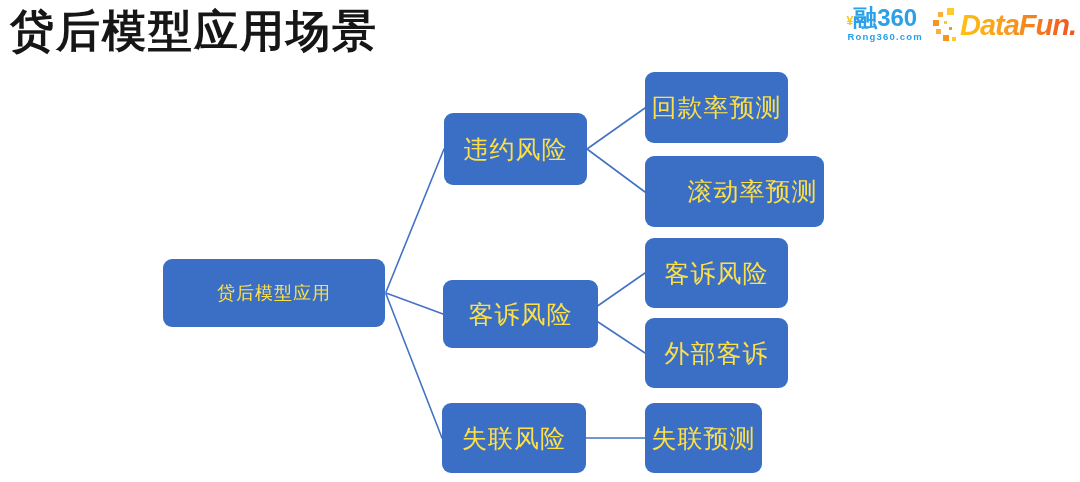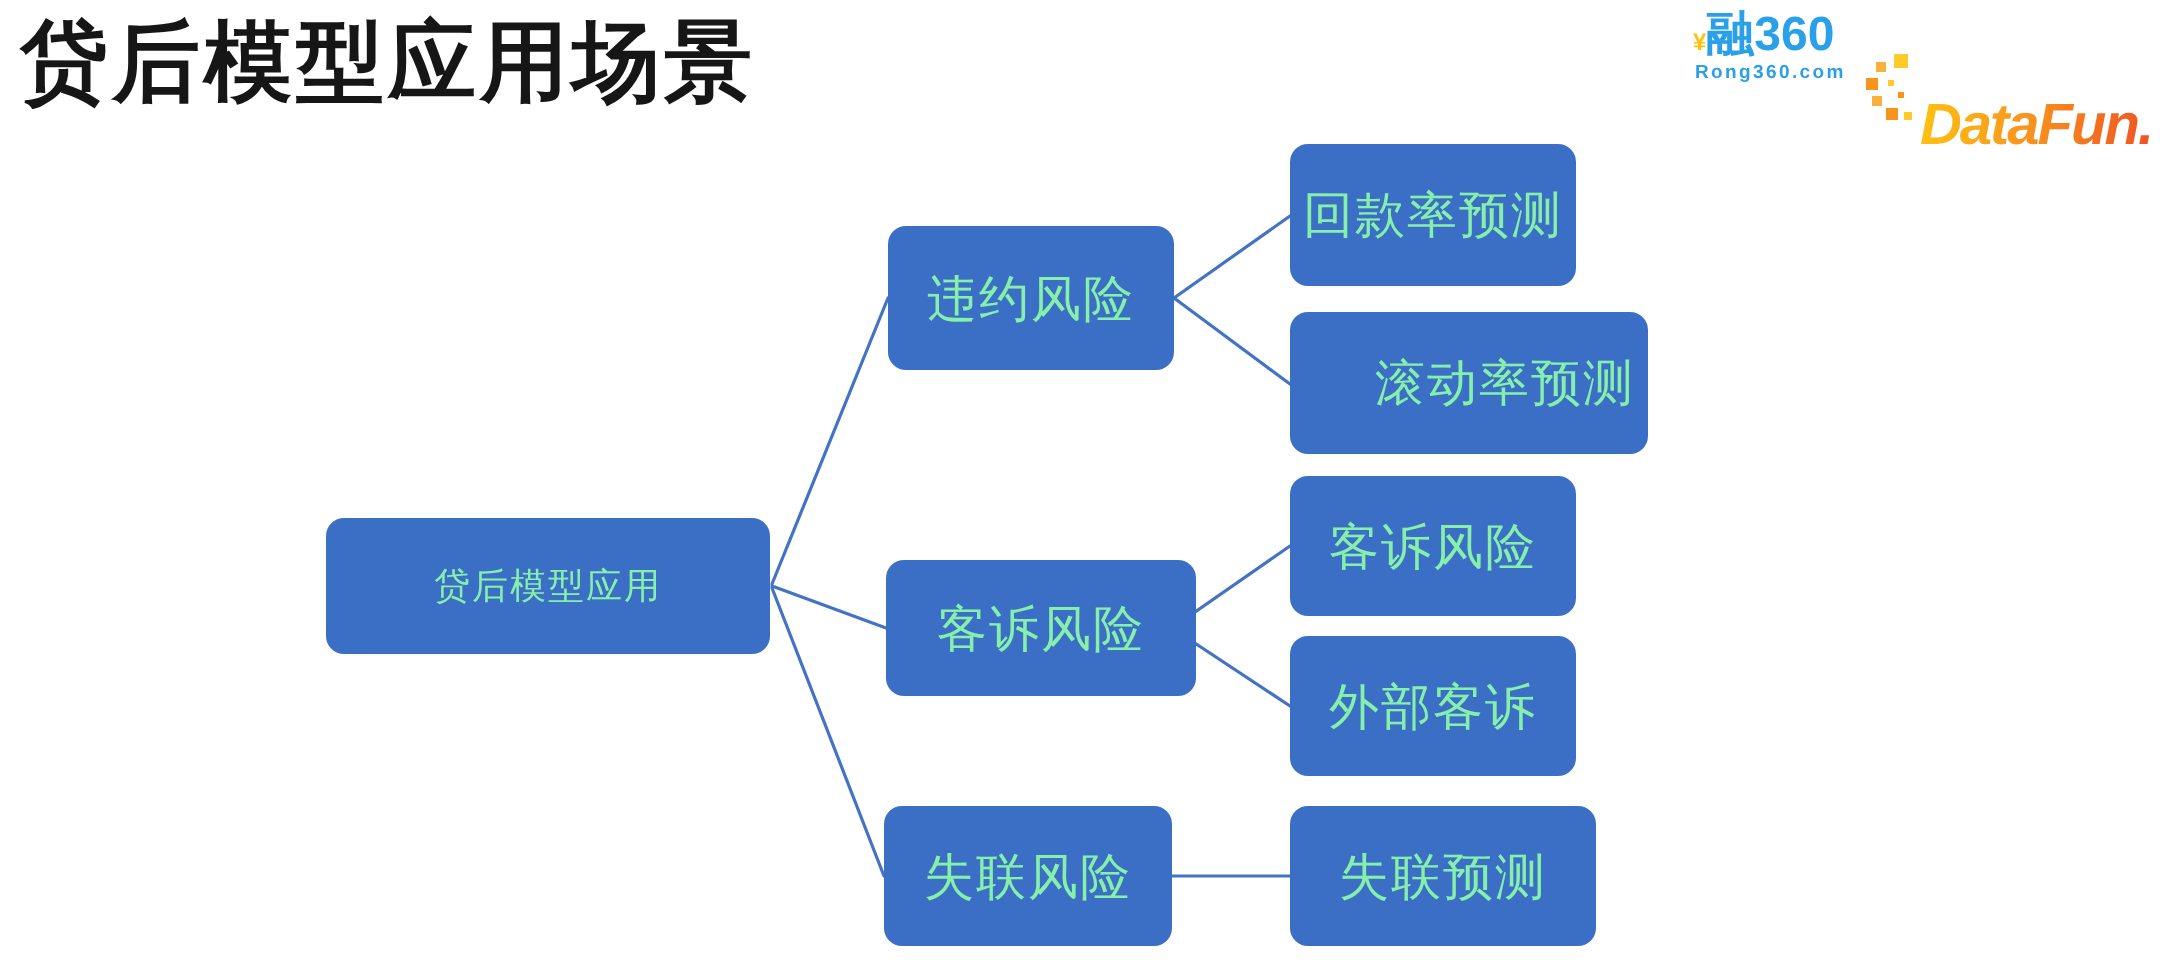--- a/index.html
+++ b/index.html
@@ -66,54 +66,53 @@
     font-style: italic;
     font-weight: 800;
     letter-spacing: -1px;
     line-height: 34px;
     padding-right: 4px;
     background: linear-gradient(90deg, #FFC112 0%, #F7941D 45%, #F04E23 100%);
     -webkit-background-clip: text;
     background-clip: text;
     color: transparent;
     white-space: nowrap;
-    margin-top: 38px;
   }
 
   
   .connectors {
     position: absolute;
     left: 0; top: 0;
     width: 1080px;
     height: 482px;
   }
 
   
   .node {
     position: absolute;
     background: #3B6FC5;
     border-radius: 9px;
-    color: #86efac;
+    color: #fde047;
     font-size: 25px;
     font-weight: 400;
     letter-spacing: 1px;
     display: flex;
     align-items: center;
     justify-content: center;
     white-space: nowrap;
   }
   .n-root { left: 163px; top: 259px; width: 222px; height: 68px; font-size: 18px; }
   .n-b1   { left: 444px; top: 113px; width: 143px; height: 72px; }
   .n-b2   { left: 443px; top: 280px; width: 155px; height: 68px; }
   .n-b3   { left: 442px; top: 403px; width: 144px; height: 70px; }
   .n-l1   { left: 645px; top:  72px; width: 143px; height: 71px; }
   .n-l2   { left: 645px; top: 156px; width: 143px; height: 71px; padding-left: 36px; }
   .n-l3   { left: 645px; top: 238px; width: 143px; height: 70px; }
   .n-l4   { left: 645px; top: 318px; width: 143px; height: 70px; }
-  .n-l5   { left: 645px; top: 403px; width: 153px; height: 70px; }
+  .n-l5   { left: 645px; top: 403px; width: 117px; height: 70px; }
 </style>
 </head>
 <body>
 
 <div class="stage">
 
   <h1 class="title">贷后模型应用场景</h1>
 
   <div class="brand">
     <div class="rong">

